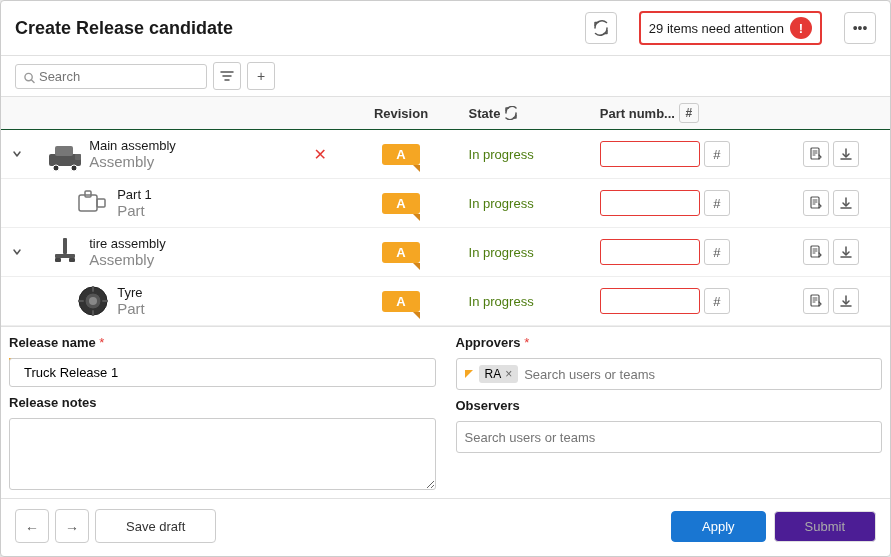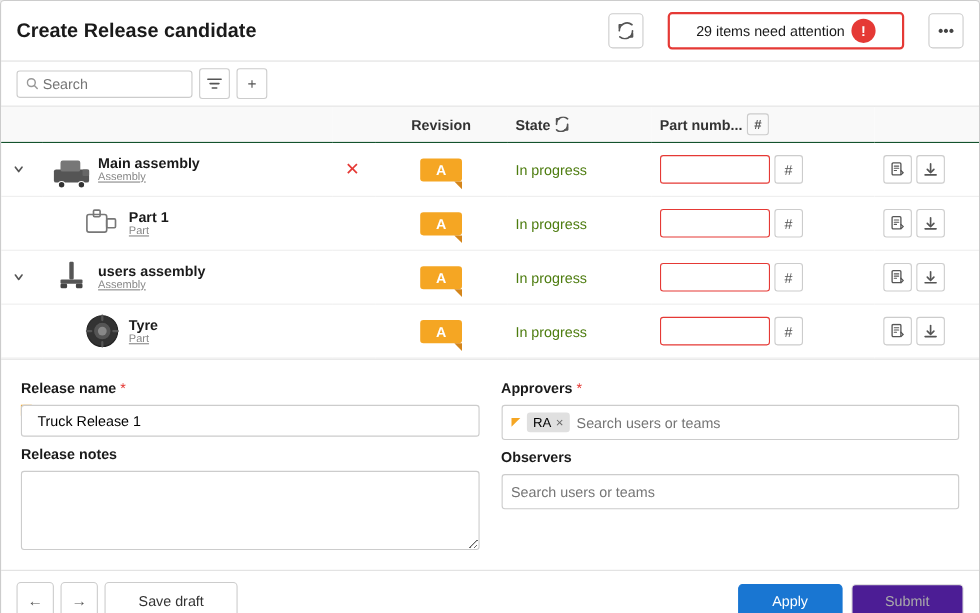--- a/index.html
+++ b/index.html
@@ -48,21 +48,21 @@
       cursor: pointer;
       font-size: 14px;
       color: #444;
     }
     .attention-badge {
       display: flex;
       align-items: center;
       gap: 6px;
       border: 2px solid #e53935;
       border-radius: 4px;
-      padding: 4px 24px;
+      padding: 4px 8px;
       color: #1a1a1a;
       font-size: 13px;
       font-weight: 500;
     }
     .attention-icon {
       width: 22px;
       height: 22px;
       background: #e53935;
       border-radius: 50%;
       display: flex;
@@ -75,25 +75,25 @@
     
     .toolbar {
       display: flex;
       align-items: center;
       padding: 6px 14px;
       border-bottom: 1px solid #e0e0e0;
       gap: 6px;
     }
     .search-box {
       display: flex;
-      align-items: center;
+      align-items: flex-end;
       border: 1px solid #ccc;
       border-radius: 3px;
       padding: 4px 8px;
-      width: 160px;
+      width: 192px;
       gap: 4px;
       color: #999;
       font-size: 13px;
     }
     .search-box input {
       border: none;
       outline: none;
       width: 100%;
       font-size: 13px;
       color: #999;
@@ -155,22 +155,22 @@
     }
     .item-icon {
       width: 36px;
       height: 36px;
       flex-shrink: 0;
       display: flex;
       align-items: center;
       justify-content: center;
     }
     .item-info { display: flex; flex-direction: column; }
-    .item-name { font-weight: 700; color: #1a1a1a; font-size: 13px; }
-    .item-type { font-size: 10px; color: #888; text-decoration: underline; }
+    .item-name { font-weight: 400; color: #1a1a1a; font-size: 13px; }
+    .item-type { font-size: 15px; color: #888; }
 
     .remove-btn {
       color: #e53935;
       font-size: 16px;
       cursor: pointer;
       margin-left: 4px;
     }
     .revision-badge {
       display: inline-flex;
       align-items: center;
@@ -234,21 +234,21 @@
       align-items: center;
       justify-content: center;
       cursor: pointer;
       color: #555;
       font-size: 13px;
     }
 
     
     .form-section {
       display: flex;
-      padding: 18px;
+      padding: 8px;
       gap: 20px;
       border-bottom: 1px solid #e0e0e0;
     }
     .form-left, .form-right {
       flex: 1;
       display: flex;
       flex-direction: column;
       gap: 8px;
     }
     .form-label {
@@ -589,21 +589,21 @@
 
                   <rect x="16" y="4" width="4" height="16" rx="1" fill="#555"></rect>
 
                   <rect x="8" y="20" width="20" height="4" rx="1" fill="#555"></rect>
 
                   <rect x="8" y="24" width="6" height="4" rx="1" fill="#444"></rect>
                   <rect x="22" y="24" width="6" height="4" rx="1" fill="#444"></rect>
                 </svg>
               </div>
               <div class="item-info">
-                <span class="item-name">users assembly</span>
+                <span class="item-name">tire assembly</span>
                 <span class="item-type">Assembly</span>
               </div>
             </div>
           </td>
           <td></td>
           <td class="center">
             <div style="display:flex;justify-content:center;">
               <div class="revision-badge">
                 <span>A</span>
                 <div class="revision-corner"></div>

